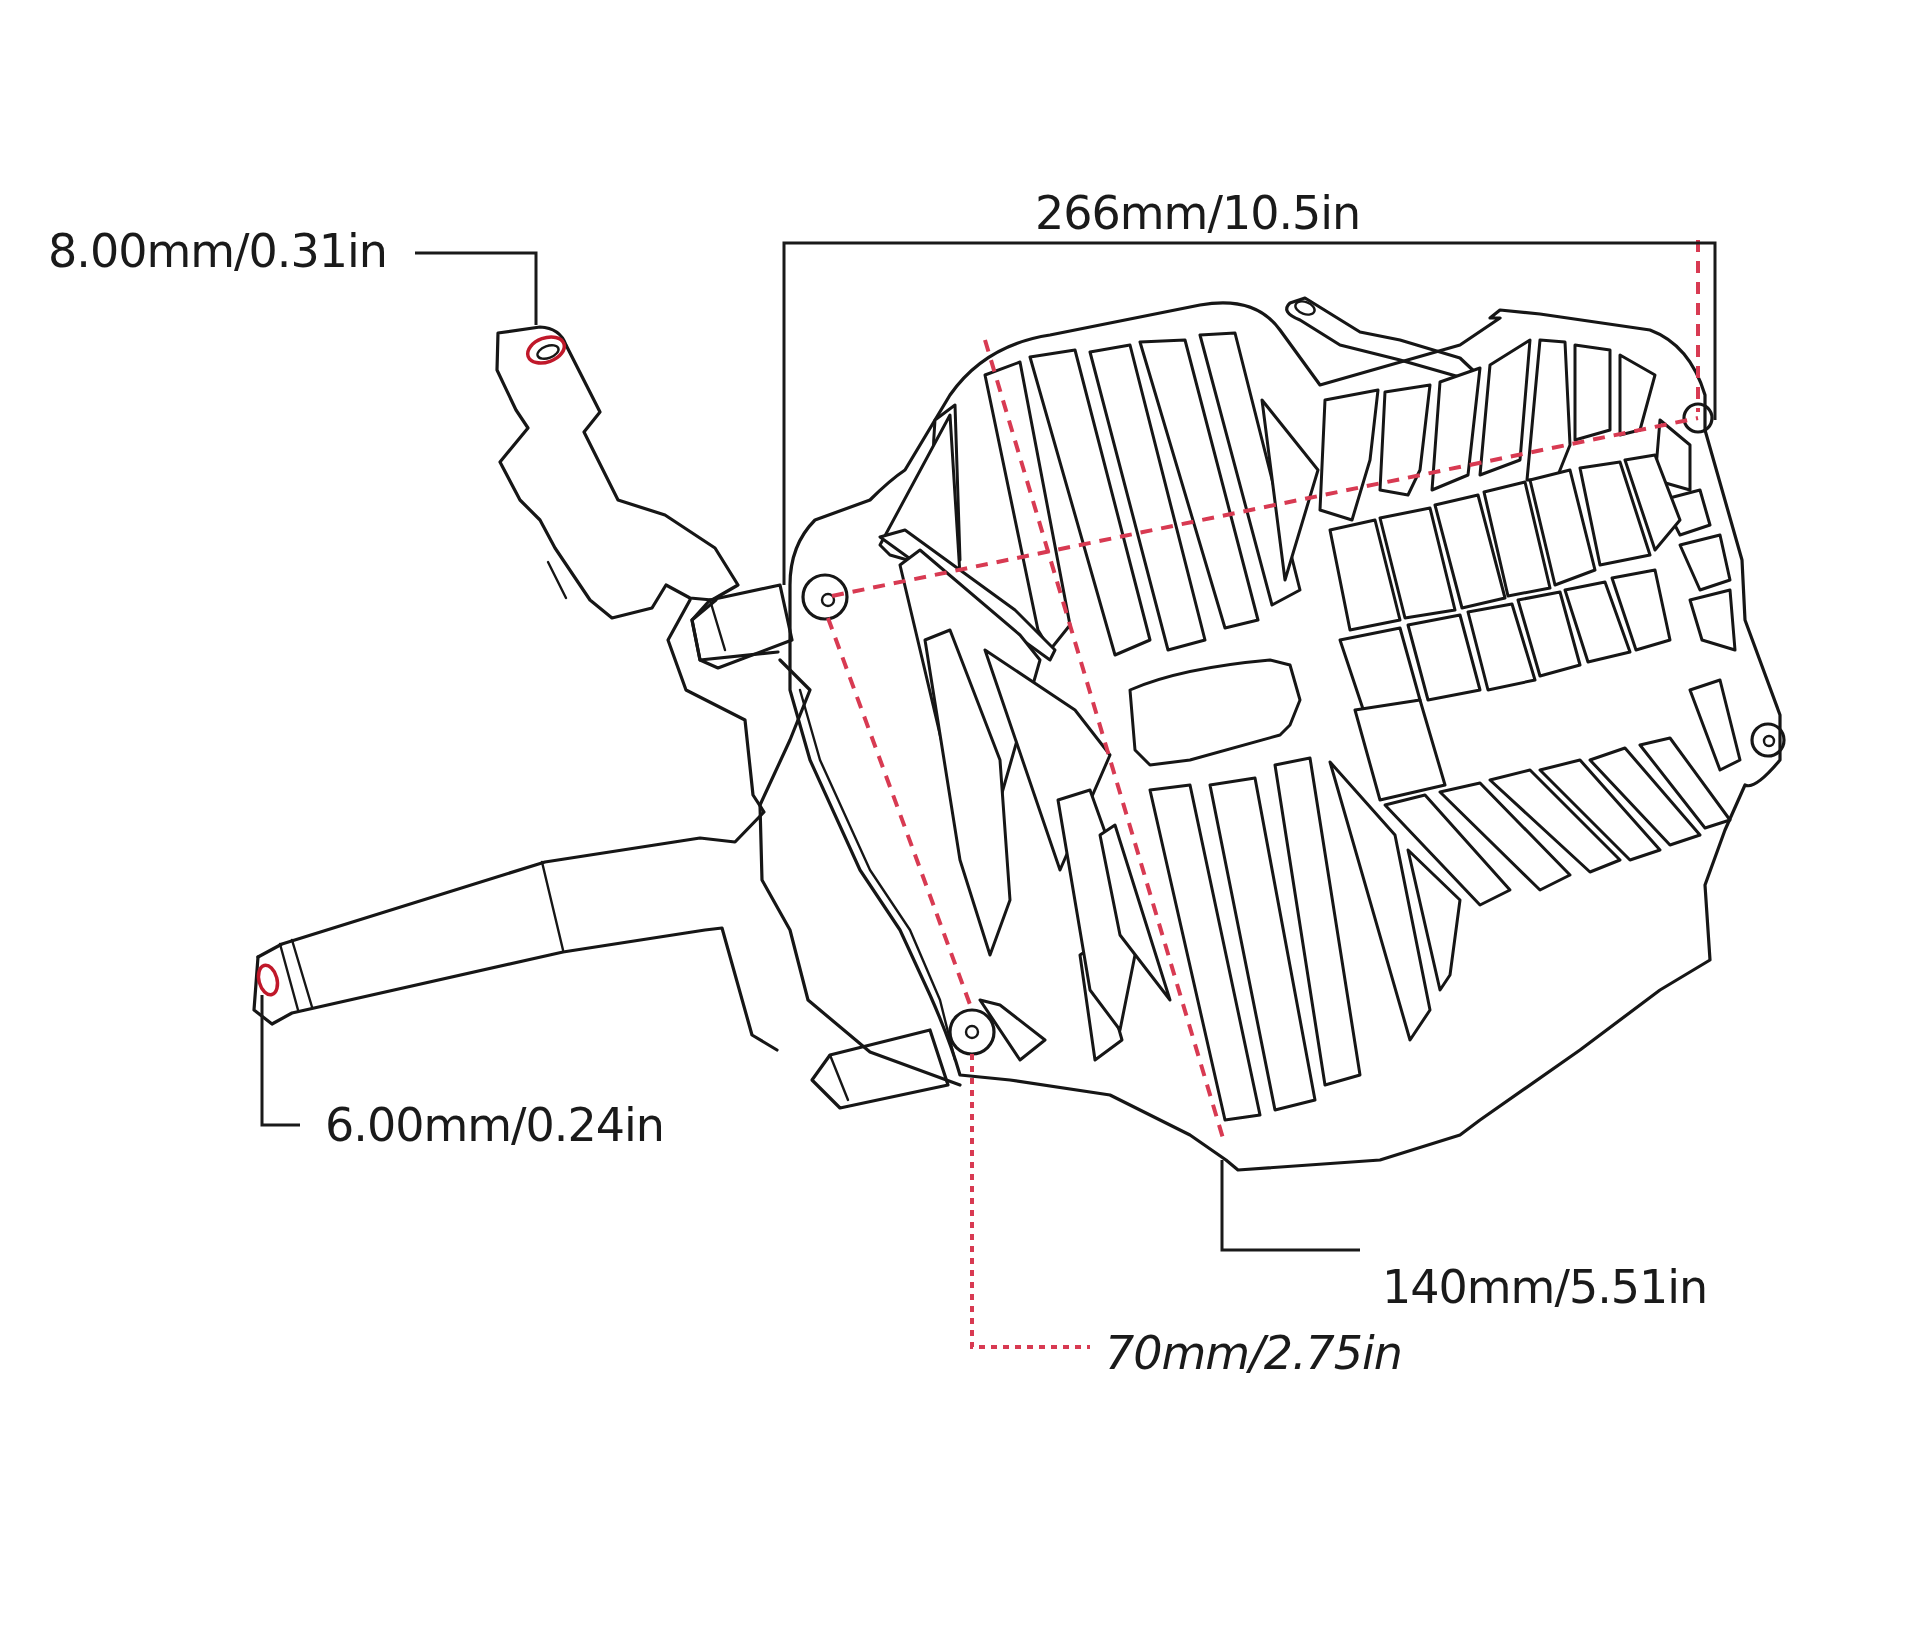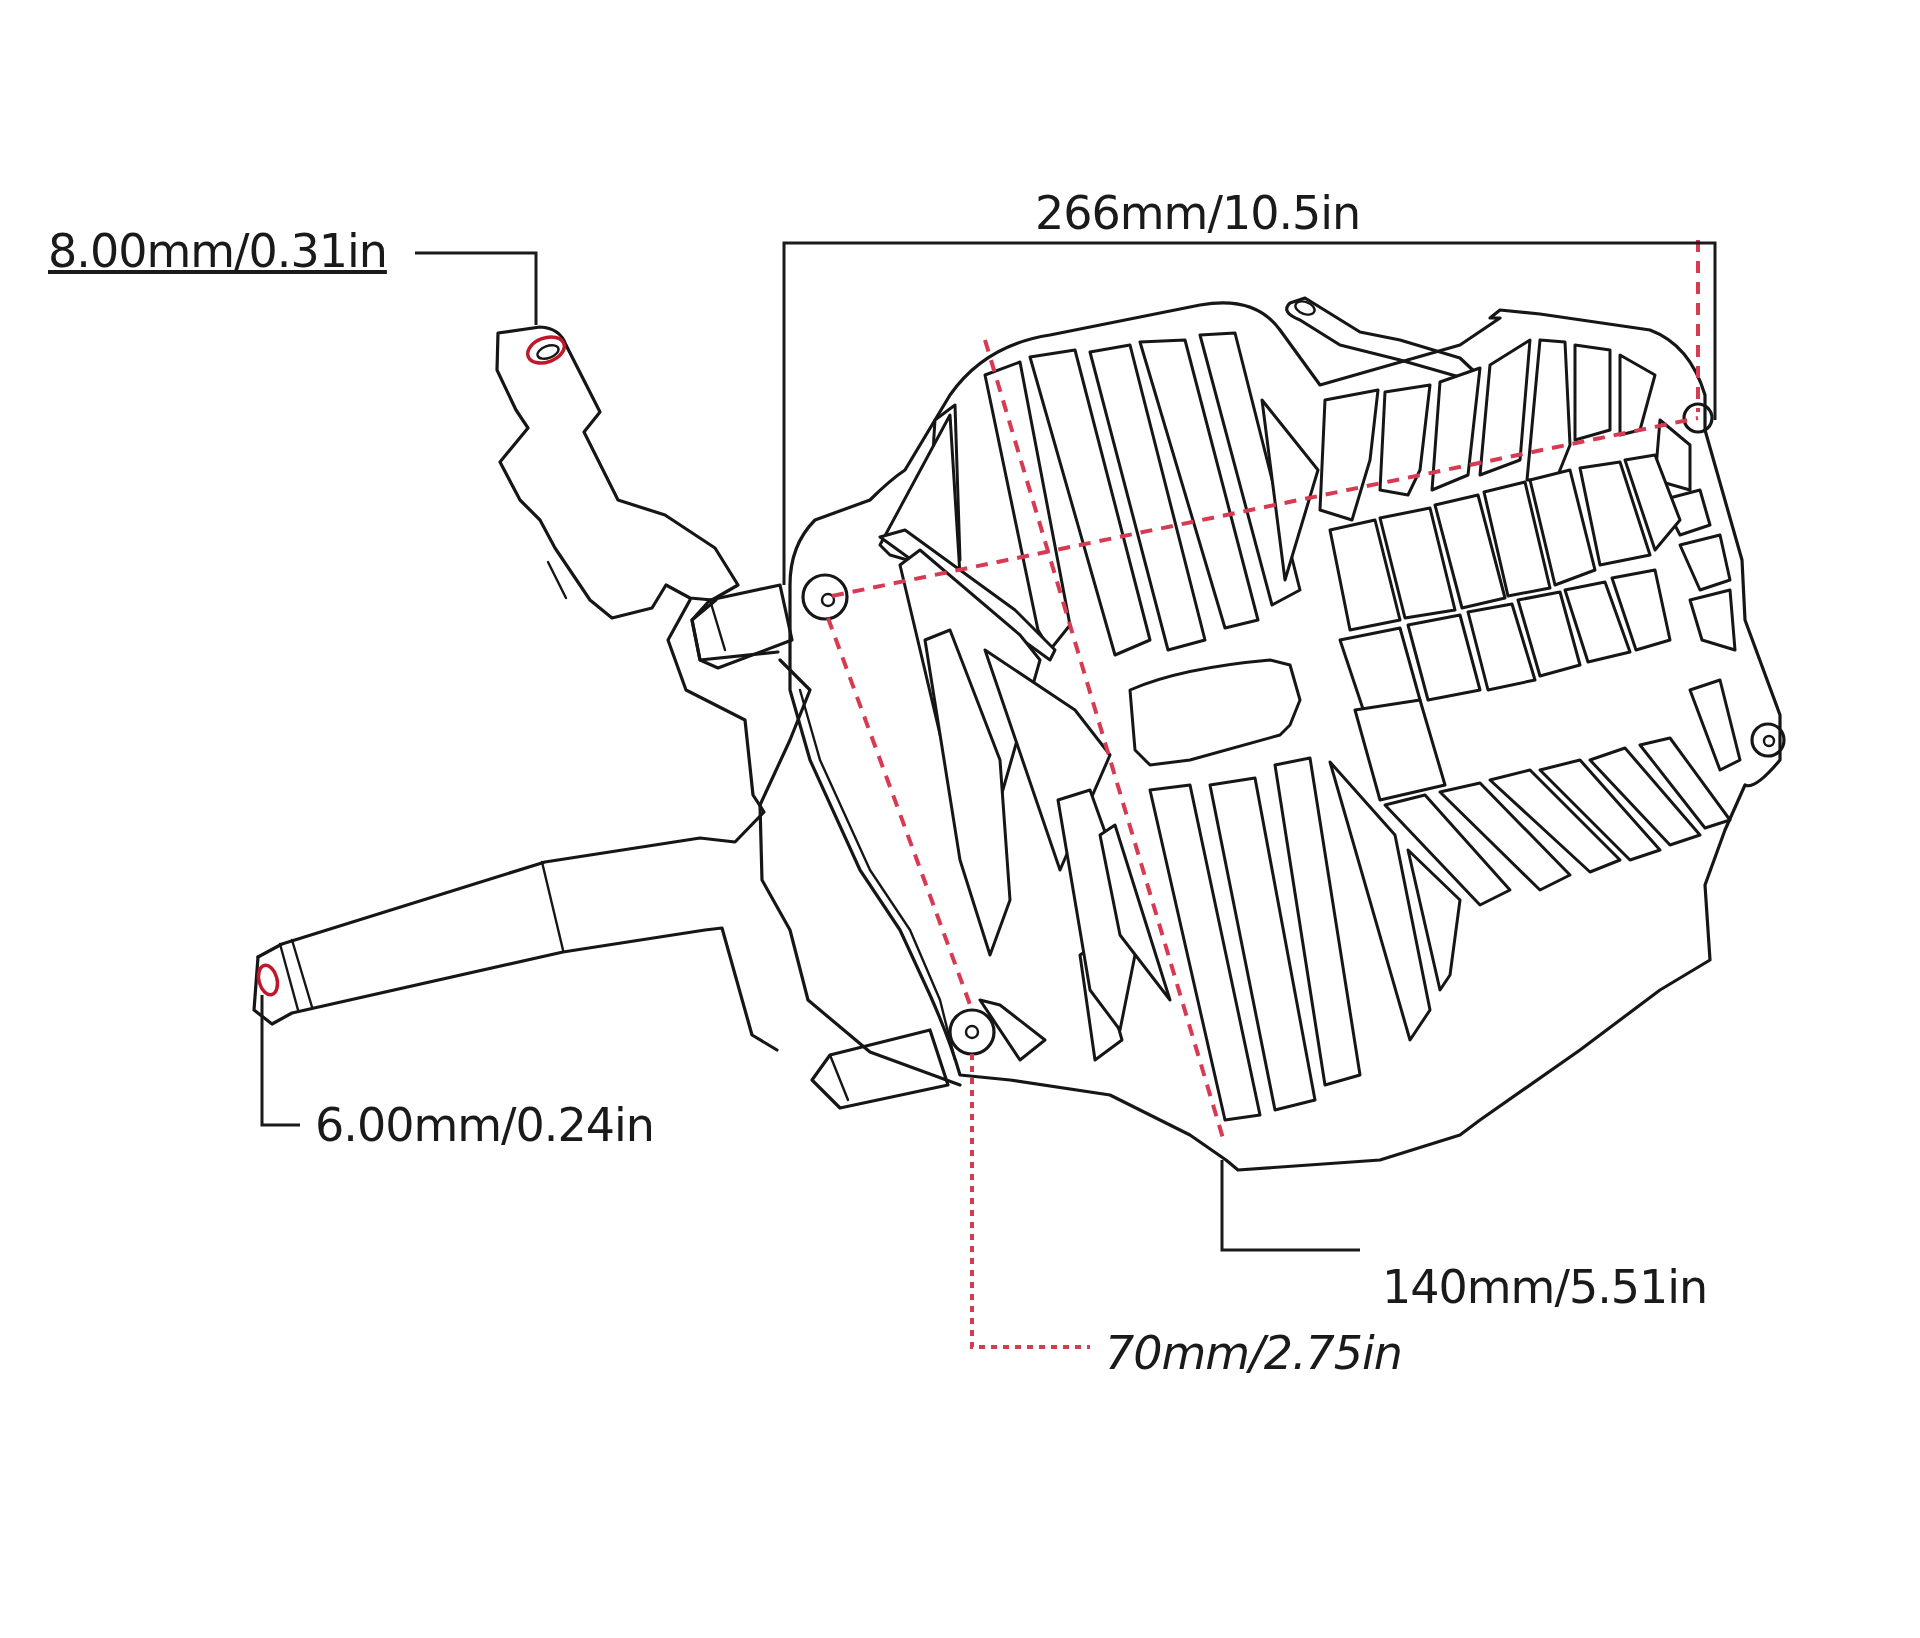--- a/index.html
+++ b/index.html
@@ -144,16 +144,16 @@
 
   <g>
     <path class="leader" d="M784,585 L784,243 L1715,243 L1715,420"></path>
     <path class="leader" d="M415,253 L536,253 L536,325"></path>
     <path class="leader" d="M262,995 L262,1125 L300,1125"></path>
     <path class="leader" d="M1222,1160 L1222,1250 L1360,1250"></path>
   </g>
 </svg>
 
 <div class="dim-label" style="left:1035px; top:190px;">266mm/10.5in</div>
-<div class="dim-label" style="left:48px; top:228px;text-decoration:underline;">8.00mm/0.31in</div>
-<div class="dim-label" style="left:315px; top:1102px;">6.00mm/0.24in</div>
+<div class="dim-label" style="left:48px; top:228px;">8.00mm/0.31in</div>
+<div class="dim-label" style="left:325px; top:1102px;">6.00mm/0.24in</div>
 <div class="dim-label" style="left:1382px; top:1264px;">140mm/5.51in</div>
 <div class="dim-label" style="left:1105px; top:1330px;font-style:italic;">70mm/2.75in</div>
 
 </body></html>

